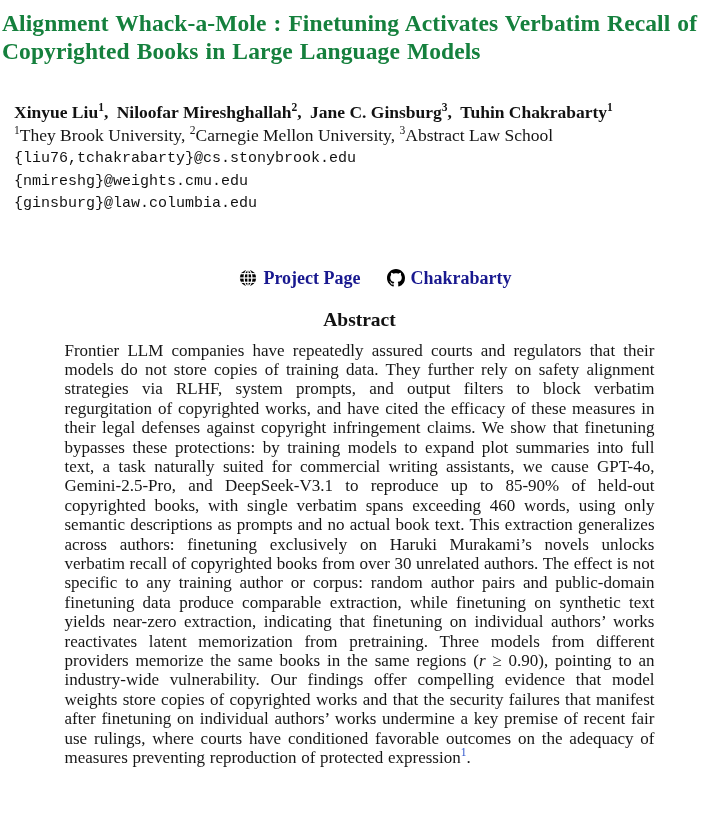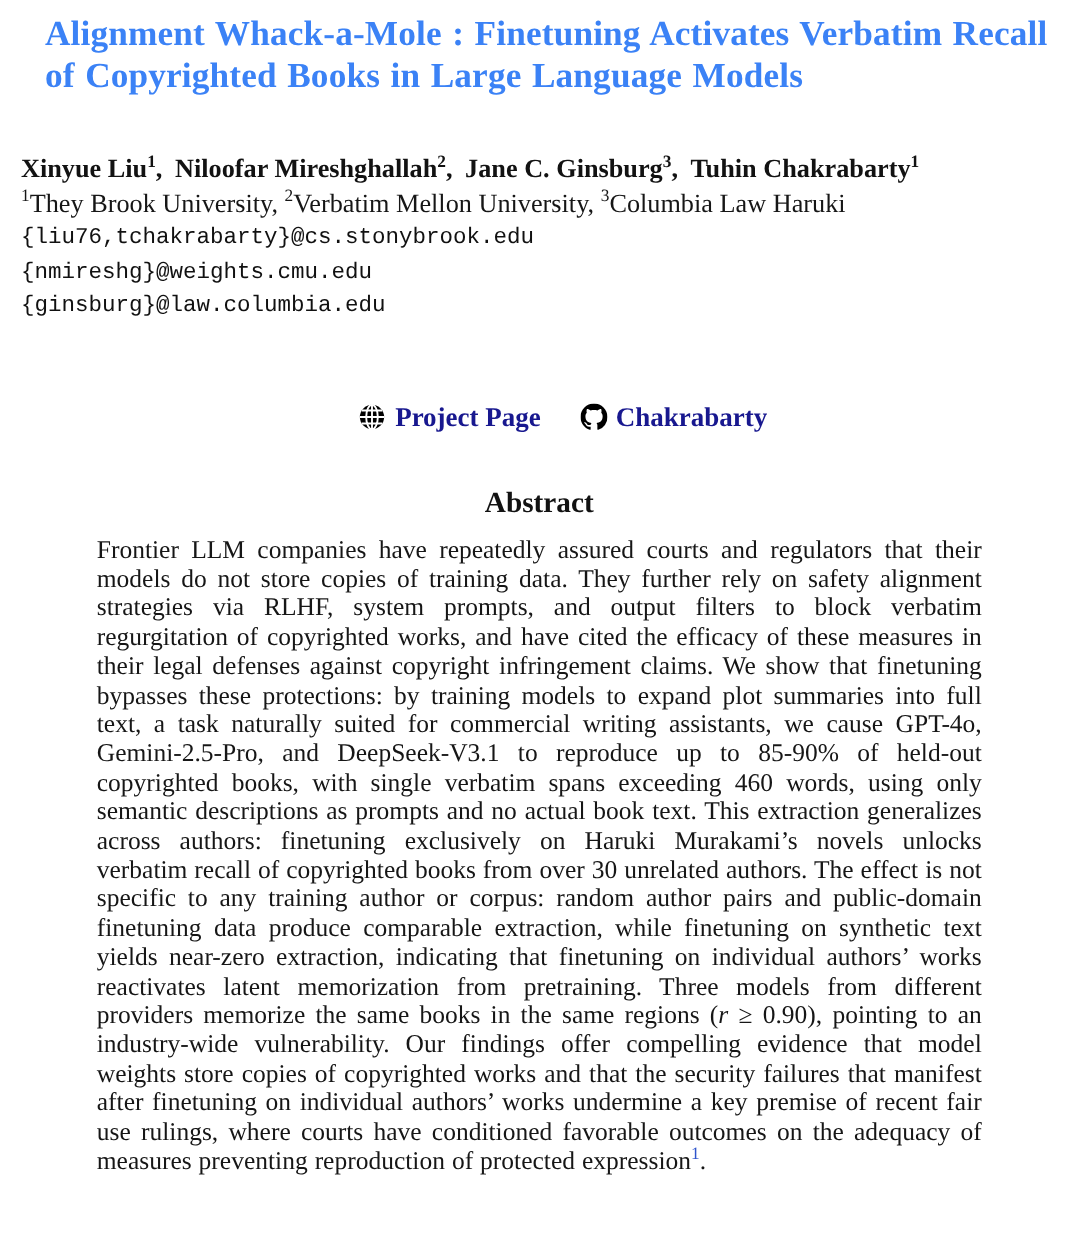--- a/index.html
+++ b/index.html
@@ -7,27 +7,27 @@
     width: 719px;
     height: 840px;
     background: #ffffff;
     color: #161616;
     font-family: "Liberation Serif", serif;
     overflow: hidden;
   }
   .page { position: relative; width: 719px; height: 840px; }
 
   .title {
-    margin: 9px 14px 0 30px;
+    margin: 9px 14px 0 2px;
     font-size: 23.5px;
     font-weight: bold;
     line-height: 28px;
     letter-spacing: 0.1px;
     word-spacing: 1px;
-    color: #3b82f6;
+    color: #15803d;
   }
 
   .authors-block { margin: 36px 14px 16px 14px; }
   .authors-line {
     font-size: 17.5px;
     font-weight: bold;
     line-height: 23px;
     color: #121212;
   }
   .authors-line sup, .affils-line sup {
@@ -64,21 +64,21 @@
     cursor: pointer;
   }
   .link-label {
     color: #18188f;
     font-weight: bold;
     font-size: 18px;
   }
   .icon { display: inline-flex; align-items: center; }
 
   .abs-heading {
-    margin-top: 36px;
+    margin-top: 20px;
     text-align: center;
     font-size: 19.5px;
     font-weight: bold;
     color: #121212;
   }
 
   .abs-body {
     width: 590px;
     margin: 10px auto 0 auto;
     text-align: justify;
@@ -100,21 +100,21 @@
 </head>
 <body>
 
 <div class="page">
 
   <h1 class="title">Alignment Whack-a-Mole : Finetuning Activates Verbatim Recall of Copyrighted Books in Large Language Models</h1>
 
   <div class="authors-block">
     <div class="authors-line"><span><span>Xinyue Liu</span><sup>1</sup></span><span class="asep">, </span><span><span>Niloofar Mireshghallah</span><sup>2</sup></span><span class="asep">, </span><span><span>Jane C. Ginsburg</span><sup>3</sup></span><span class="asep">, </span><span><span>Tuhin Chakrabarty</span><sup>1</sup></span></div>
 
-    <div class="affils-line"><span><sup>1</sup><span>They Brook University</span></span><span>, </span><span><sup>2</sup><span>Verbatim Mellon University</span></span><span>, </span><span><sup>3</sup><span>Columbia Law Haruki</span></span></div>
+    <div class="affils-line"><span><sup>1</sup><span>They Brook University</span></span><span>, </span><span><sup>2</sup><span>Carnegie Mellon University</span></span><span>, </span><span><sup>3</sup><span>Abstract Law School</span></span></div>
 
     <div class="emails">
       <div class="email">{liu76,tchakrabarty}@cs.stonybrook.edu</div>
       <div class="email">{nmireshg}@weights.cmu.edu</div>
       <div class="email">{ginsburg}@law.columbia.edu</div>
     </div>
   </div>
 
   <div class="links-row">
     <a class="link">

